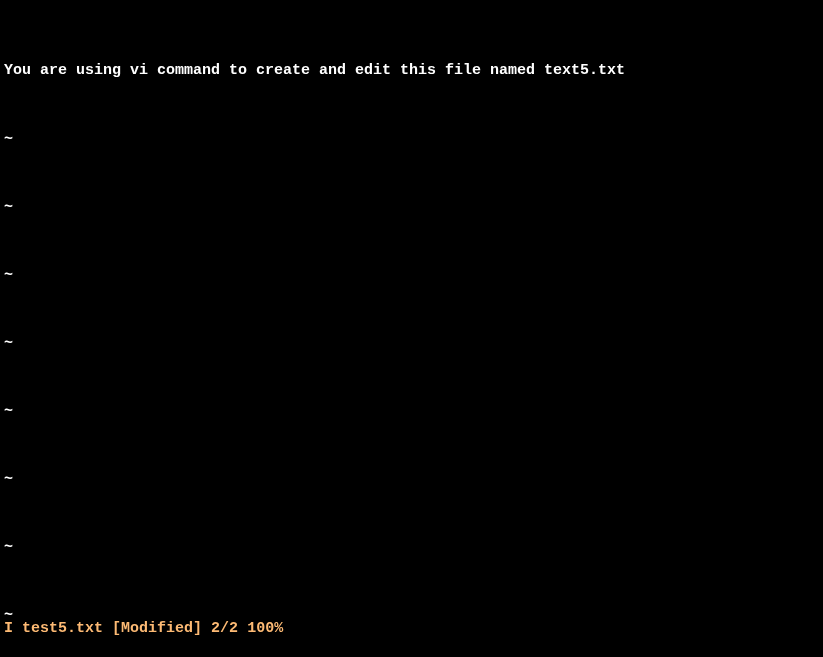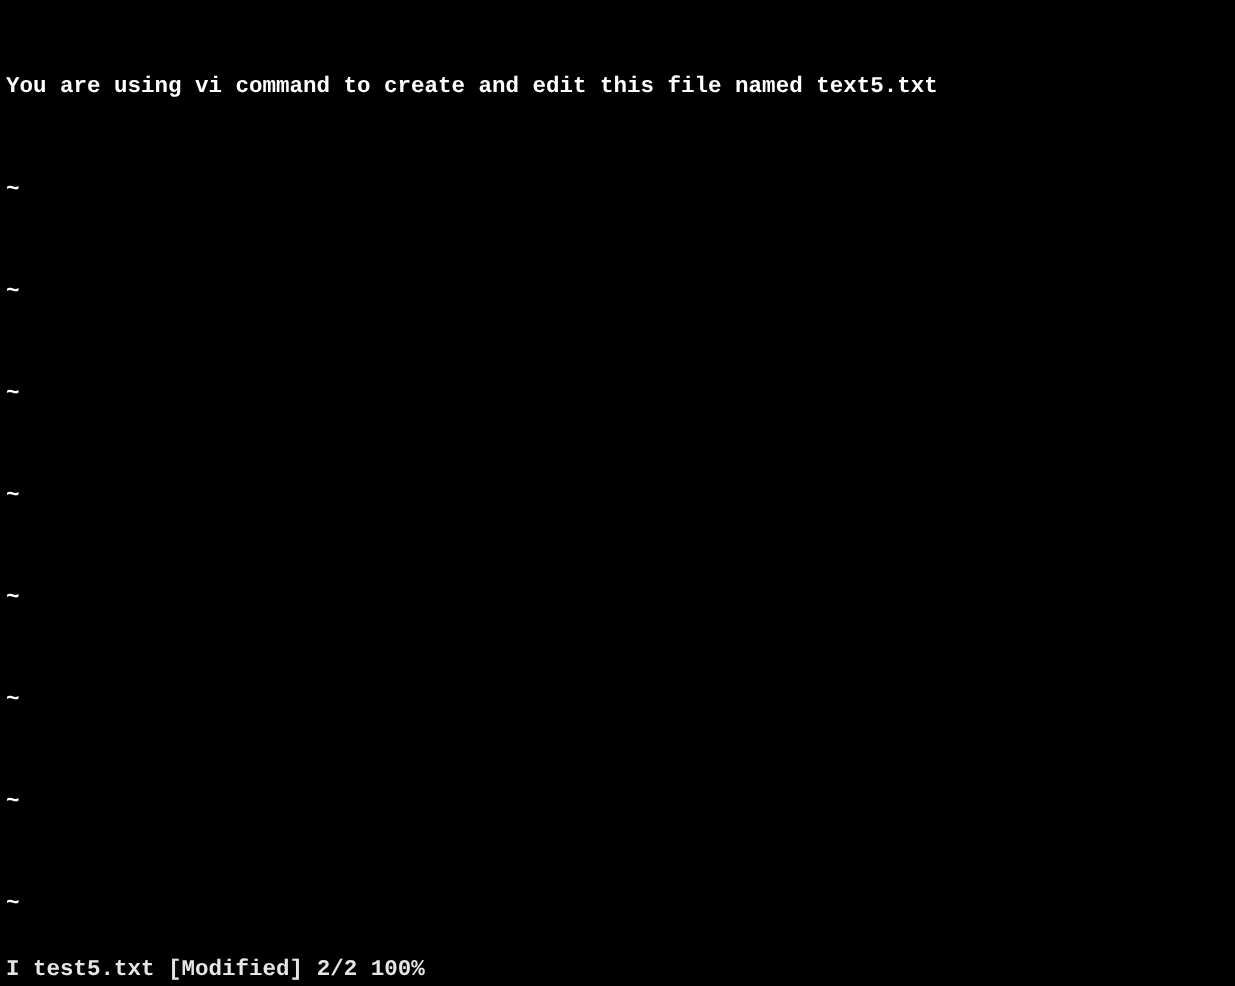--- a/index.html
+++ b/index.html
@@ -17,41 +17,41 @@
       height: 657px;
       overflow: hidden;
       position: relative;
     }
     .editor-area {
       position: absolute;
       top: 0;
       left: 0;
       right: 0;
       bottom: 20px;
-      padding: 2px 4px;
+      padding: 15px 4px;
       white-space: pre;
       line-height: 22.7px;
     }
     .content-line {
       display: block;
       height: 22.7px;
     }
     .tilde-line {
       display: block;
       color: #ffffff;
       height: 22.7px;
     }
     .status-bar {
       position: absolute;
-      bottom: 0;
+      bottom: 18px;
       left: 0;
       right: 0;
       height: 20px;
       padding: 0 4px;
-      color: #e5e5e5;
+      color: #fdba74;
       white-space: pre;
       line-height: 20px;
     }
   </style>
 </head>
 <body>
 
 <div class="editor-area">
   <span class="content-line">You are using vi command to create and edit this file named text5.txt</span>
   <span class="tilde-line">~</span>

